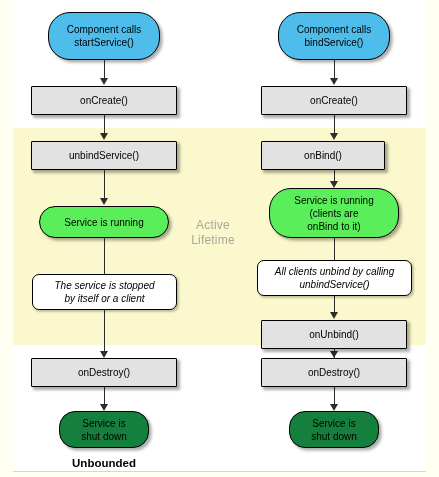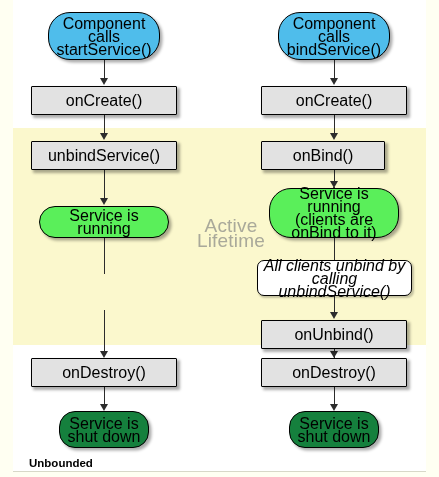--- a/index.html
+++ b/index.html
@@ -30,39 +30,39 @@
   .active-band {
     position: absolute;
     left: 13px;
     top: 128px;
     width: 413px;
     height: 217px;
     background: #fbf8cd;
   }
   .active-label {
     position: absolute;
-    left: 191px;
+    left: 173px;
     top: 218px;
     width: 80px;
     text-align: center;
     color: #a9a99a;
-    font-size: 19px;
+    font-size: 12px;
     line-height: 15px;
     letter-spacing: 0.2px;
   }
   .node {
     position: absolute;
     box-sizing: border-box;
     display: flex;
     align-items: center;
     justify-content: center;
     text-align: center;
     border: 1.4px solid #000000;
     color: #000000;
-    font-size: 16px;
+    font-size: 10px;
     line-height: 13px;
     box-shadow: 2.5px 2.5px 3px rgba(0,0,0,0.33);
   }
   .node.blue {
     background: #4fbdeb;
     border-radius: 22px;
   }
   .node.gray {
     background: #e2e2e2;
     border-radius: 1px;
@@ -80,20 +80,21 @@
     background: #ffffff;
     border-radius: 7px;
     border-width: 1px;
     font-style: italic;
     box-shadow: 1.5px 1.5px 2px rgba(0,0,0,0.22);
   }
   .node .txt { display: block; padding: 0 4px; }
   .col-label {
     position: absolute;
     width: 150px;
+    text-align: center;
     font-size: 11.5px;
     font-weight: bold;
     color: #000000;
   }
   .arrow-line {
     position: absolute;
     width: 1.6px;
     background: #2c2c2c;
   }
   .arrow-head {
@@ -151,20 +152,26 @@
   </div>
 
   <div class="node gray" style="left:31px; top:141px; width:146px; height:29px;">
     <span class="txt">unbindService()</span>
   </div>
 
   <div class="node green" style="left:39px; top:206px; width:130px; height:32px;">
     <span class="txt">Service is running</span>
   </div>
 
+  <div class="node white" style="left:32px; top:274px; width:145px; height:36px;">
+    <span class="txt">
+      <span>The service is stopped</span><br>
+      <span>by itself or a client</span>
+    </span>
+  </div>
 
   <div class="node gray" style="left:31px; top:358px; width:146px; height:29px;">
     <span class="txt">onDestroy()</span>
   </div>
 
   <div class="node red" style="left:59px; top:411px; width:90px; height:37px;">
     <span class="txt">
       <span>Service is</span><br>
       <span>shut down</span>
     </span>

